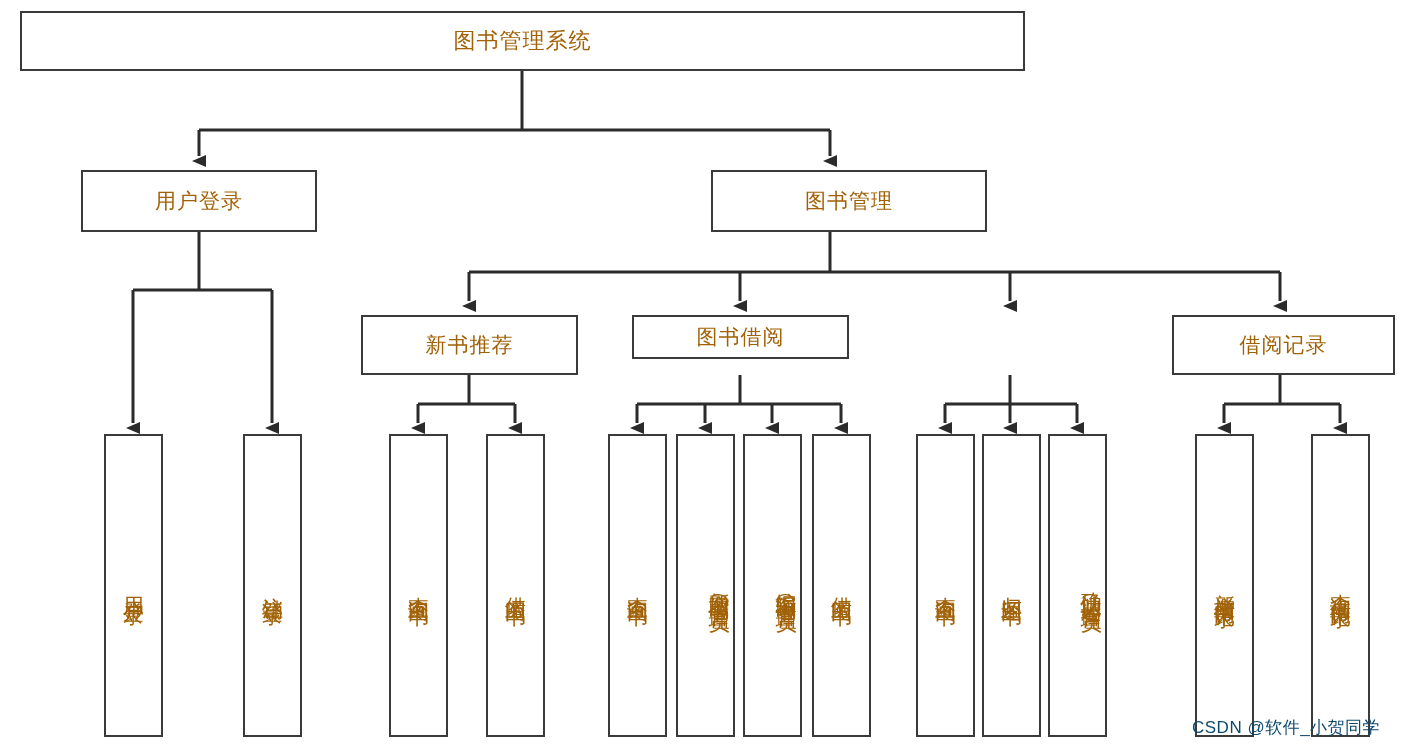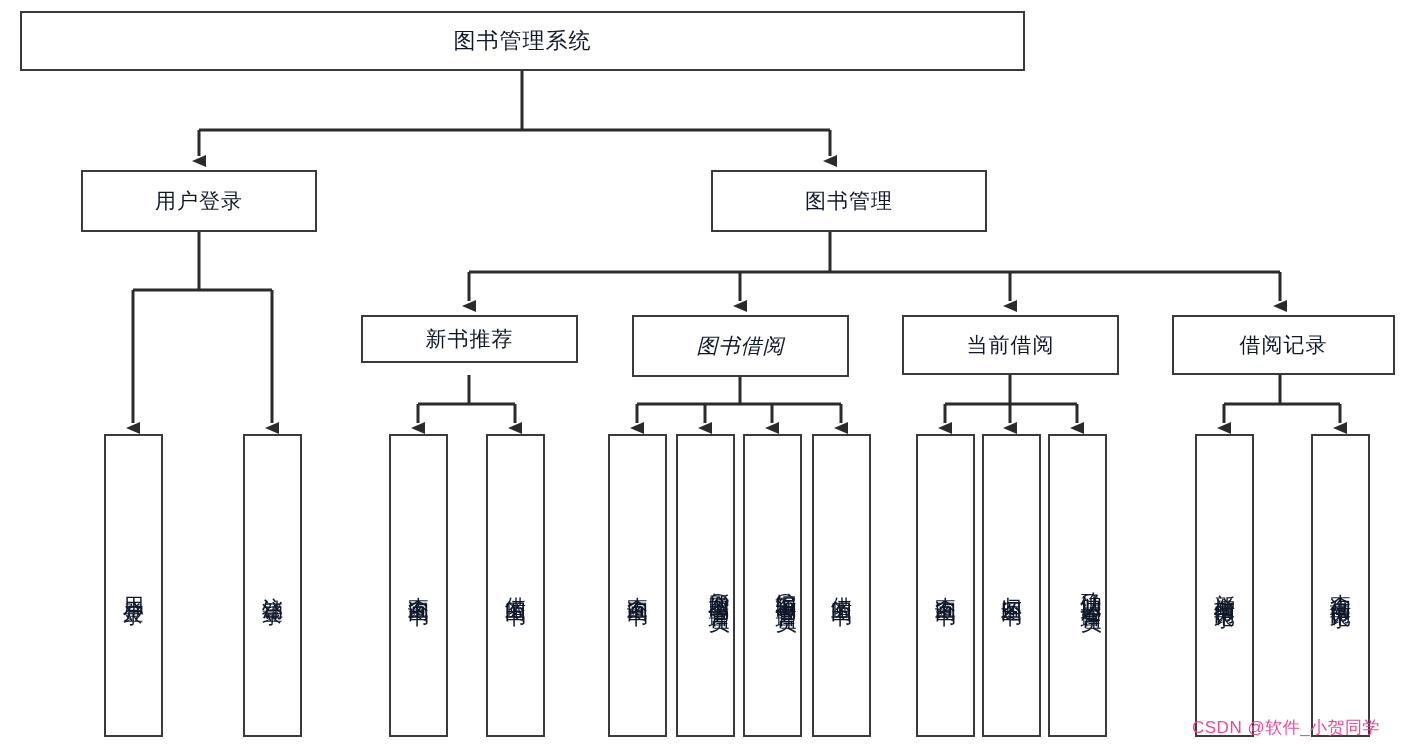--- a/index.html
+++ b/index.html
@@ -11,42 +11,42 @@
   svg.lines{position:absolute;left:0;top:0;width:1405px;height:747px;}
 
   .node{
     position:absolute;
     box-sizing:border-box;
     background:#ffffff;
     border:2px solid #3a3a3a;
     display:flex;
     align-items:center;
     justify-content:center;
-    color:#0f172a;
+    color:#a16207;
     letter-spacing:1px;
   }
   .node.h{             
     writing-mode:horizontal-tb;
     font-size:21px;
   }
   .node.root{font-size:22px;}
   .node.v{             
     writing-mode:vertical-rl;
     text-orientation:upright;
     font-size:21px;
     letter-spacing:3px;
     align-items:flex-start;
     justify-content:center;
     padding-top:6px;
   }
   .node.v.mid{align-items:center;padding-top:0;}
 
   .watermark{
     position:absolute;
-    color:#ec4899;
+    color:#0c4a6e;
     font-size:17px;
     letter-spacing:0.5px;
     white-space:nowrap;
     user-select:none;
   }
 </style>
 </head>
 <body>
 
 <div id="canvas">
@@ -99,23 +99,22 @@
       <path d="M1224,404 L1224,423" marker-end="url(#ah)"></path>
       <path d="M1340,404 L1340,423" marker-end="url(#ah)"></path>
     </g>
   </svg>
 
   <div class="node h root" style="left:20px;top:11px;width:1005px;height:60px;">图书管理系统</div>
 
   <div class="node h" style="left:81px;top:170px;width:236px;height:62px;">用户登录</div>
   <div class="node h" style="left:711px;top:170px;width:276px;height:62px;">图书管理</div>
 
-  <div class="node h" style="left:361px;top:315px;width:217px;height:48px;">新书推荐</div>
-  <div class="node h" style="left:632px;top:315px;width:217px;height:62px;font-style:italic;">图书借阅</div>
-  <div class="node h" style="left:902px;top:315px;width:217px;height:60px;">当前借阅</div>
+  <div class="node h" style="left:361px;top:315px;width:217px;height:60px;">新书推荐</div>
+  <div class="node h" style="left:632px;top:315px;width:217px;height:44px;">图书借阅</div>
   <div class="node h" style="left:1172px;top:315px;width:223px;height:60px;">借阅记录</div>
 
   <div class="node v mid" style="left:104px;top:434px;width:59px;height:303px;">用户登录</div>
   <div class="node v mid" style="left:243px;top:434px;width:59px;height:303px;">注销登录</div>
 
   <div class="node v mid" style="left:389px;top:434px;width:59px;height:303px;">查询图书</div>
   <div class="node v mid" style="left:486px;top:434px;width:59px;height:303px;">借阅图书</div>
 
   <div class="node v mid" style="left:608px;top:434px;width:59px;height:303px;">查询图书</div>
   <div class="node v" style="left:676px;top:434px;width:59px;height:303px;">新增图书（管理员）</div>

